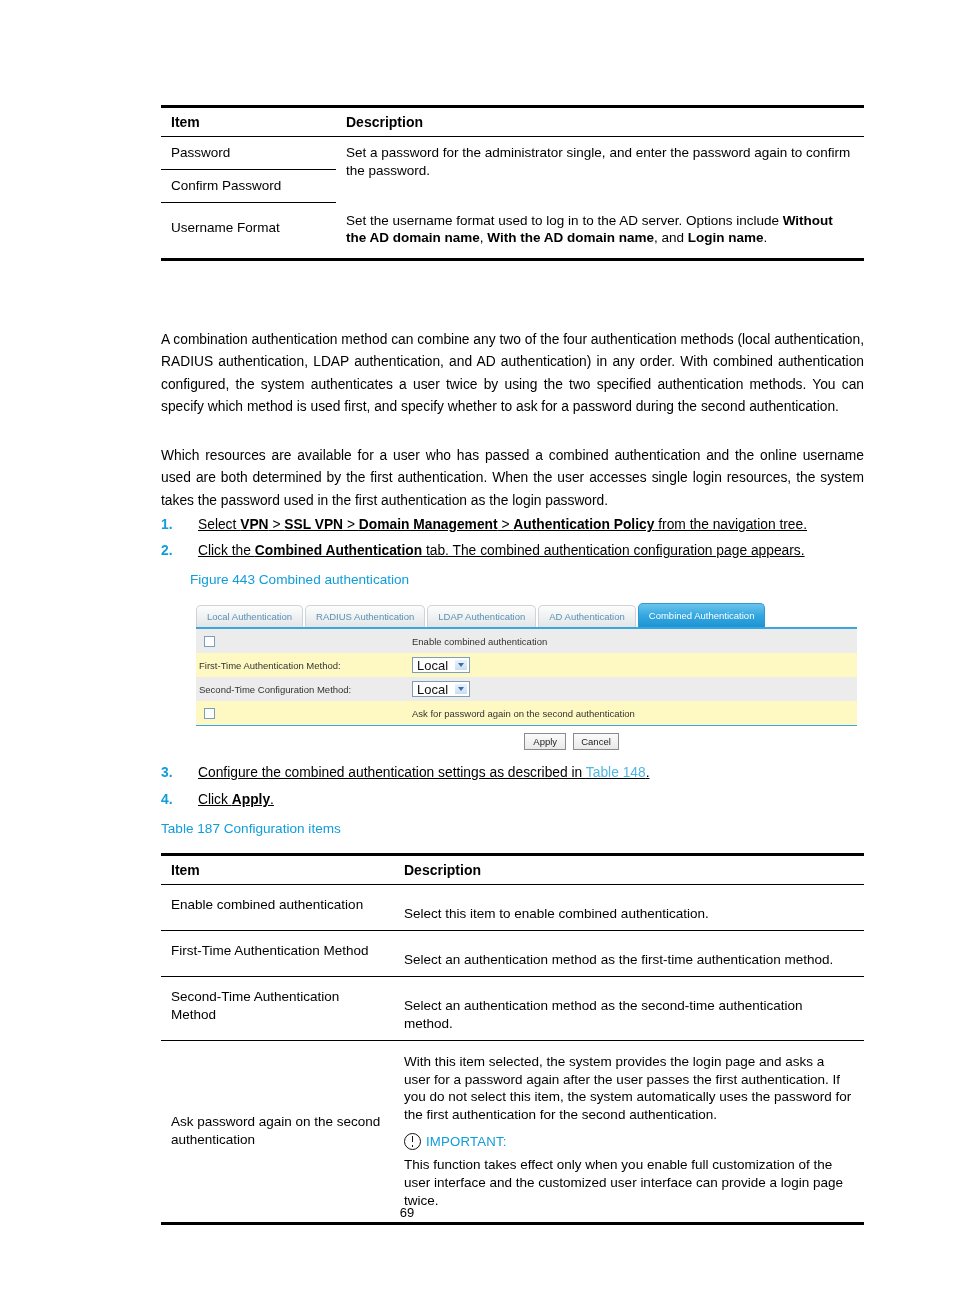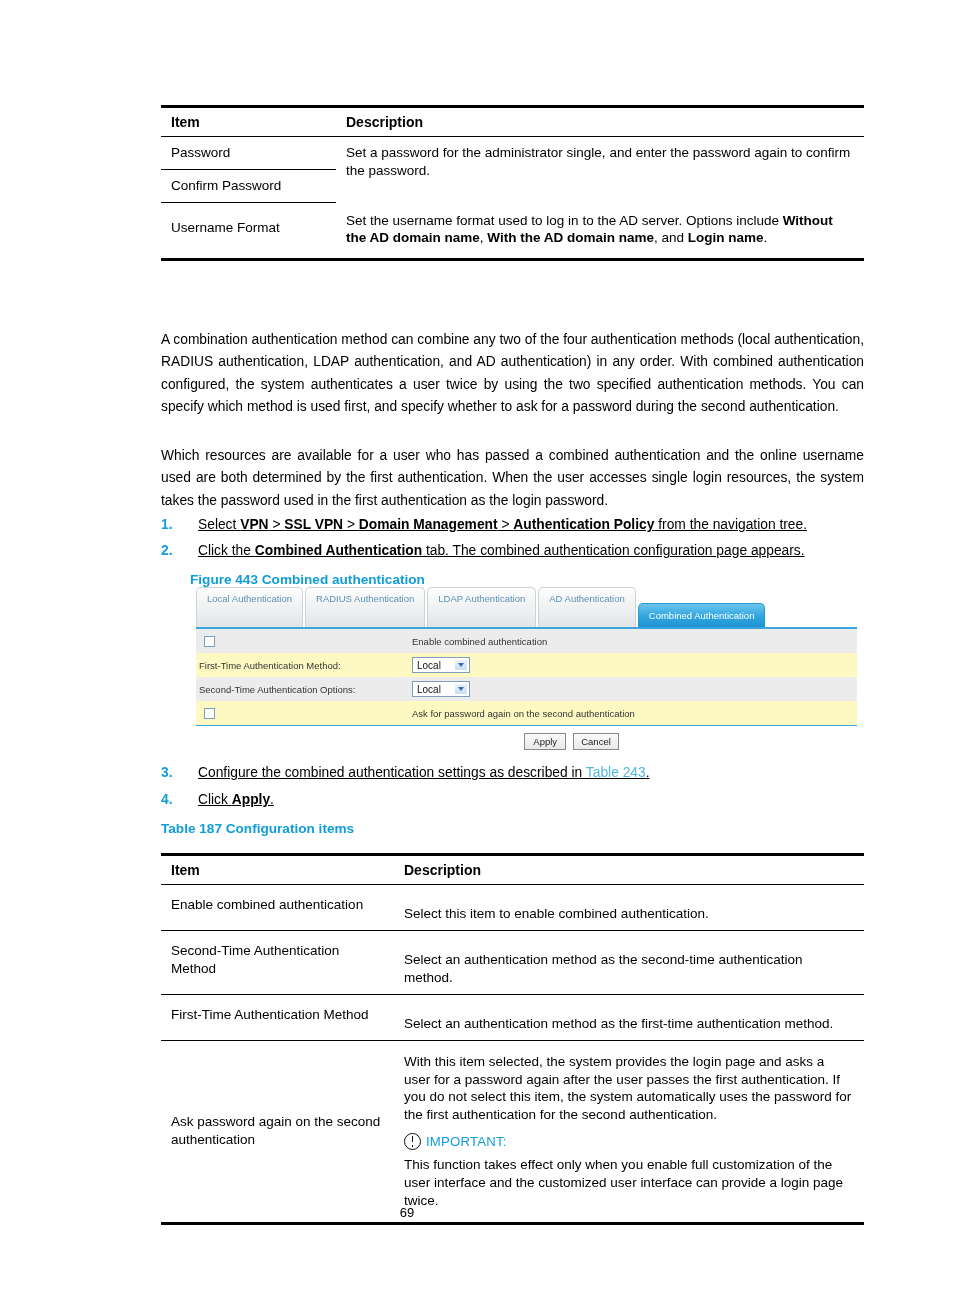--- a/index.html
+++ b/index.html
@@ -82,21 +82,21 @@
   }
   .step .body {
     display: block;
     margin-left: 37px;
     text-decoration: underline;
   }
   .caption {
     position: absolute;
     left: 190px;
     color: #0f9ddb;
-    font-weight: bold;
+    font-weight: normal;
     font-size: 13.6px;
     white-space: nowrap;
   }
   .caption-left {
     left: 161px;
   }
   b, .b { font-weight: bold; }
   .link { color: #4fb7e0; }
 
   
@@ -113,21 +113,21 @@
   .tabbar {
     position: relative;
     height: 27px;
     border-bottom: 2px solid #3aa6dd;
     background: #ffffff;
     display: flex;
     align-items: flex-end;
     gap: 2px;
   }
   .tab {
-    height: 40px;
+    height: 22px;
     line-height: 22px;
     padding: 0 10px;
     font-size: 9.5px;
     color: #5b92b5;
     text-align: center;
     background: linear-gradient(to bottom, #fdfdfd 0%, #eef0f1 55%, #e2e5e7 100%);
     border: 1px solid #cdd3d7;
     border-bottom: none;
     border-radius: 5px 5px 0 0;
     white-space: nowrap;
@@ -175,21 +175,21 @@
     display: inline-block;
   }
   .sel {
     width: 58px;
     height: 16px;
     border: 1px solid #7f9db9;
     background: #ffffff;
     box-sizing: border-box;
     display: flex;
     align-items: center;
-    font-size: 10px;
+    font-size: 13px;
     color: #111;
     position: relative;
   }
   .sel .val { padding-left: 4px; }
   .sel .arrow {
     position: absolute;
     right: 1px; top: 1px;
     width: 14px; height: 12px;
     background: linear-gradient(to bottom,#eaf2fb,#c9def3);
     border: 1px solid #ffffff;
@@ -333,21 +333,21 @@
 
     <div class="frow plain">
       <div class="fcell-label">First-Time Authentication Method:</div>
       <div class="sel">
         <span class="val">Local</span>
         <span class="arrow"></span>
       </div>
     </div>
 
     <div class="frow shade">
-      <div class="fcell-label">Second-Time Authentication Options:</div>
+      <div class="fcell-label">Second-Time Configuration Method:</div>
       <div class="sel">
         <span class="val">Local</span>
         <span class="arrow"></span>
       </div>
     </div>
 
     <div class="frow plain">
       <div class="fcell-check">
         <span class="chk"></span>
       </div>
@@ -355,46 +355,46 @@
     </div>
 
     <div class="fbar-bottom">
       <div class="btn">Apply</div>
       <div class="btn">Cancel</div>
     </div>
   </div>
 
   <div class="step" style="top:762px;">
     <span class="num">3.</span>
-    <span class="body" id="step-3-body"><span>Configure the combined authentication settings as described in </span><span class="link">Table 243</span><span>.</span></span>
+    <span class="body" id="step-3-body"><span>Configure the combined authentication settings as described in </span><span class="link">Table 148</span><span>.</span></span>
   </div>
   <div class="step" style="top:789px;">
     <span class="num">4.</span>
     <span class="body" id="step-4-body"><span>Click </span><span class="b">Apply</span><span>.</span></span>
   </div>
 
   <div class="caption caption-left" style="top:821px;">Table 187 Configuration items</div>
 
   <table class="doc-table" style="top:853px;">
     <tbody>
         <tr>
       <th class="col-item" style="width:213px;">Item</th>
       <th>Description</th>
     </tr>
     <tr>
       <td class="sep-bottom nowrap-cell" style="width:213px;padding-top:11px;padding-bottom:11px;">Enable combined authentication</td>
       <td class="sep-bottom" style="padding-top:20px;">Select this item to enable combined authentication.</td>
     </tr>
     <tr>
+      <td class="sep-bottom nowrap-cell" style="width:213px;padding-top:11px;padding-bottom:11px;">First-Time Authentication Method</td>
+      <td class="sep-bottom" style="padding-top:20px;">Select an authentication method as the first-time authentication method.</td>
+    </tr>
+    <tr>
       <td class="sep-bottom nowrap-cell" style="width:213px;padding-top:11px;padding-bottom:11px;">Second-Time Authentication Method</td>
       <td class="sep-bottom" style="padding-top:20px;">Select an authentication method as the second-time authentication method.</td>
-    </tr>
-    <tr>
-      <td class="sep-bottom nowrap-cell" style="width:213px;padding-top:11px;padding-bottom:11px;">First-Time Authentication Method</td>
-      <td class="sep-bottom" style="padding-top:20px;">Select an authentication method as the first-time authentication method.</td>
     </tr>
     <tr>
       <td class="rule-bottom-thick nowrap-cell" style="width:213px;vertical-align:middle;">Ask password again on the second authentication</td>
       <td class="rule-bottom-thick" style="padding-top:12px;padding-bottom:12px;">
         <div>With this item selected, the system provides the login page and asks a user for a password again after the user passes the first authentication. If you do not select this item, the system automatically uses the password for the first authentication for the second authentication.</div>
         <div class="imp-line">
           <span class="imp-icon"></span>
           <span class="imp-label">IMPORTANT:</span>
         </div>
         <div>This function takes effect only when you enable full customization of the user interface and the customized user interface can provide a login page twice.</div>

